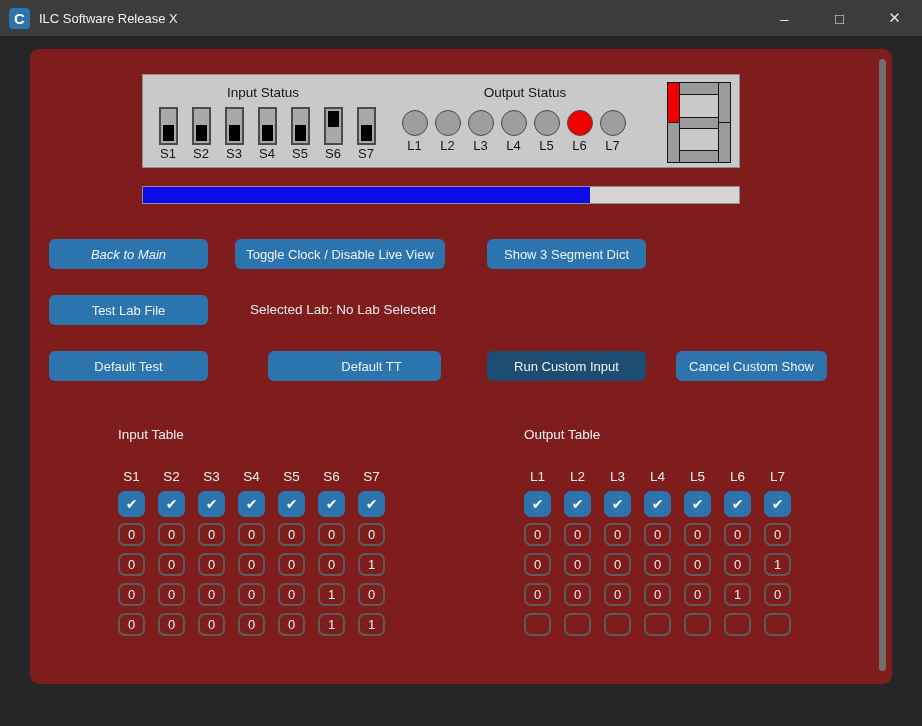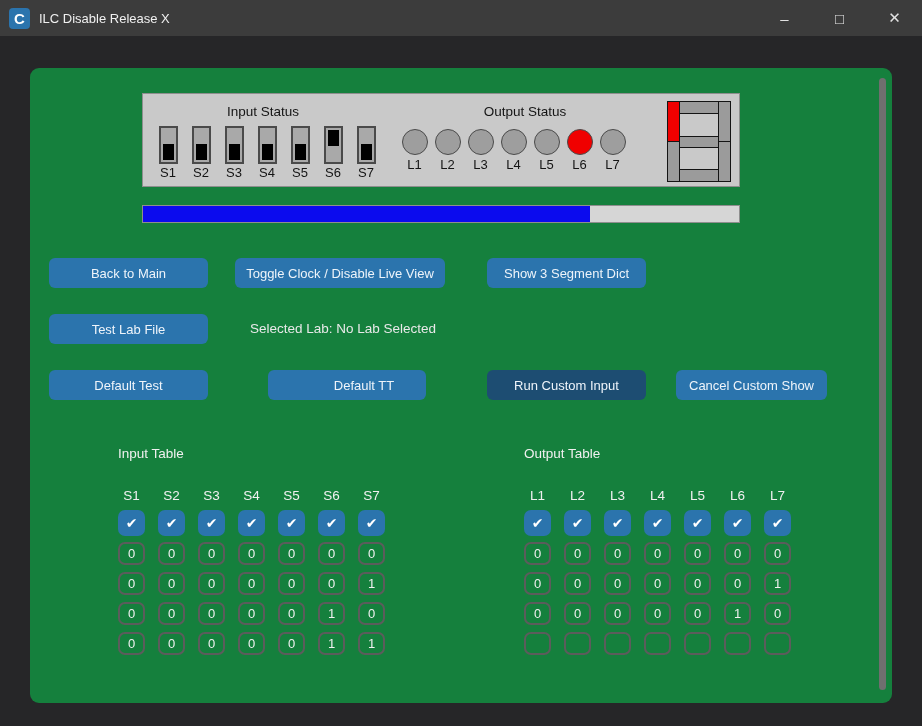--- a/index.html
+++ b/index.html
@@ -10,22 +10,22 @@
   .titlebar{ position:absolute; left:0; top:0; width:922px; height:36px; background:#3c3c3c;
              display:flex; align-items:center; }
   .app-icon{ width:21px; height:21px; margin-left:9px; border-radius:4px; background:var(--accent,#1b7fd4);
              color:#fff; font-weight:bold; font-size:15px; display:flex; align-items:center; justify-content:center; }
   .title-text{ margin-left:9px; color:#f0f0f0; font-size:13px; }
   .win-controls{ margin-left:auto; display:flex; height:36px; }
   .win-btn{ width:55px; height:36px; color:#e2e2e2; font-size:15px;
             display:flex; align-items:center; justify-content:center; cursor:default; }
 
   
-  .content{ position:absolute; left:30px; top:68px; width:862px; height:635px;
-            background:#15803d; border-radius:9px; }
+  .content{ position:absolute; left:30px; top:49px; width:862px; height:635px;
+            background:#7f1d1d; border-radius:9px; }
 
   .scroll-thumb{ position:absolute; left:849px; top:10px; width:7px; height:612px;
                  background:#6f6f6f; border-radius:4px; }
 
   
   .status-panel{ position:absolute; left:112px; top:25px; width:598px; height:94px;
                  background:#c9c9c9; border:1px solid #8e8e8e; }
   .group-label{ position:absolute; top:10px; color:#141414; font-size:13.5px; text-align:center; width:200px; }
   .lbl-input{ left:20px; } .lbl-output{ left:282px; }
 
@@ -56,26 +56,26 @@
   
   .progress{ position:absolute; left:112px; top:137px; width:598px; height:18px;
              background:#d6d6d6; border:1px solid #8e8e8e; }
   .progress-fill{ height:100%; background:var(--progress,#0000ee); }
 
   
   .btn{ position:absolute; height:30px; background:var(--accent,#2b74ad); color:#eef4fa;
         border-radius:6px; font-size:13px; display:flex; align-items:center; justify-content:center;
         cursor:default; }
   .btn-dark{ background:var(--dark-blue,#1d4d72); }
-  .b-back{ left:19px; top:190px; width:159px; }
+  .b-back{ left:19px; top:190px; width:159px;font-style:italic; }
   .b-toggle{ left:205px; top:190px; width:210px; }
   .b-dict{ left:457px; top:190px; width:159px; }
   .b-testlab{ left:19px; top:246px; width:159px; }
   .b-custom{ left:19px; top:302px; width:159px; }
-  .b-default{ left:238px; top:302px; width:158px;padding-left:34px; }
+  .b-default{ left:238px; top:302px; width:173px;padding-left:34px; }
   .b-run{ left:457px; top:302px; width:159px; }
   .b-cancel{ left:646px; top:302px; width:151px; }
   .selected-lab{ position:absolute; left:220px; top:246px; height:30px; line-height:30px;
                  color:#e9e9e9; font-size:13.5px; }
 
   
   .table-block{ position:absolute; top:378px; width:267px; }
   .tb-input{ left:88px; } .tb-output{ left:494px; }
   .table-title{ color:#f0f0f0; font-size:13.5px; margin-bottom:27px; }
   .t-row{ display:flex; gap:13px; }
@@ -88,21 +88,21 @@
   .cell{ width:27px; height:23px; border:2px solid #5c5c5c; border-radius:7px;
          color:#f0f0f0; font-size:13px; display:flex; align-items:center; justify-content:center; }
 </style>
 </head>
 <body>
 
 <div class="window">
 
   <div class="titlebar">
     <div class="app-icon">C</div>
-    <div class="title-text">ILC Disable Release X</div>
+    <div class="title-text">ILC Software Release X</div>
     <div class="win-controls">
       <div class="win-btn">–</div>
       <div class="win-btn">□</div>
       <div class="win-btn">✕</div>
     </div>
   </div>
 
   <div class="content">
 
     <div class="status-panel">

